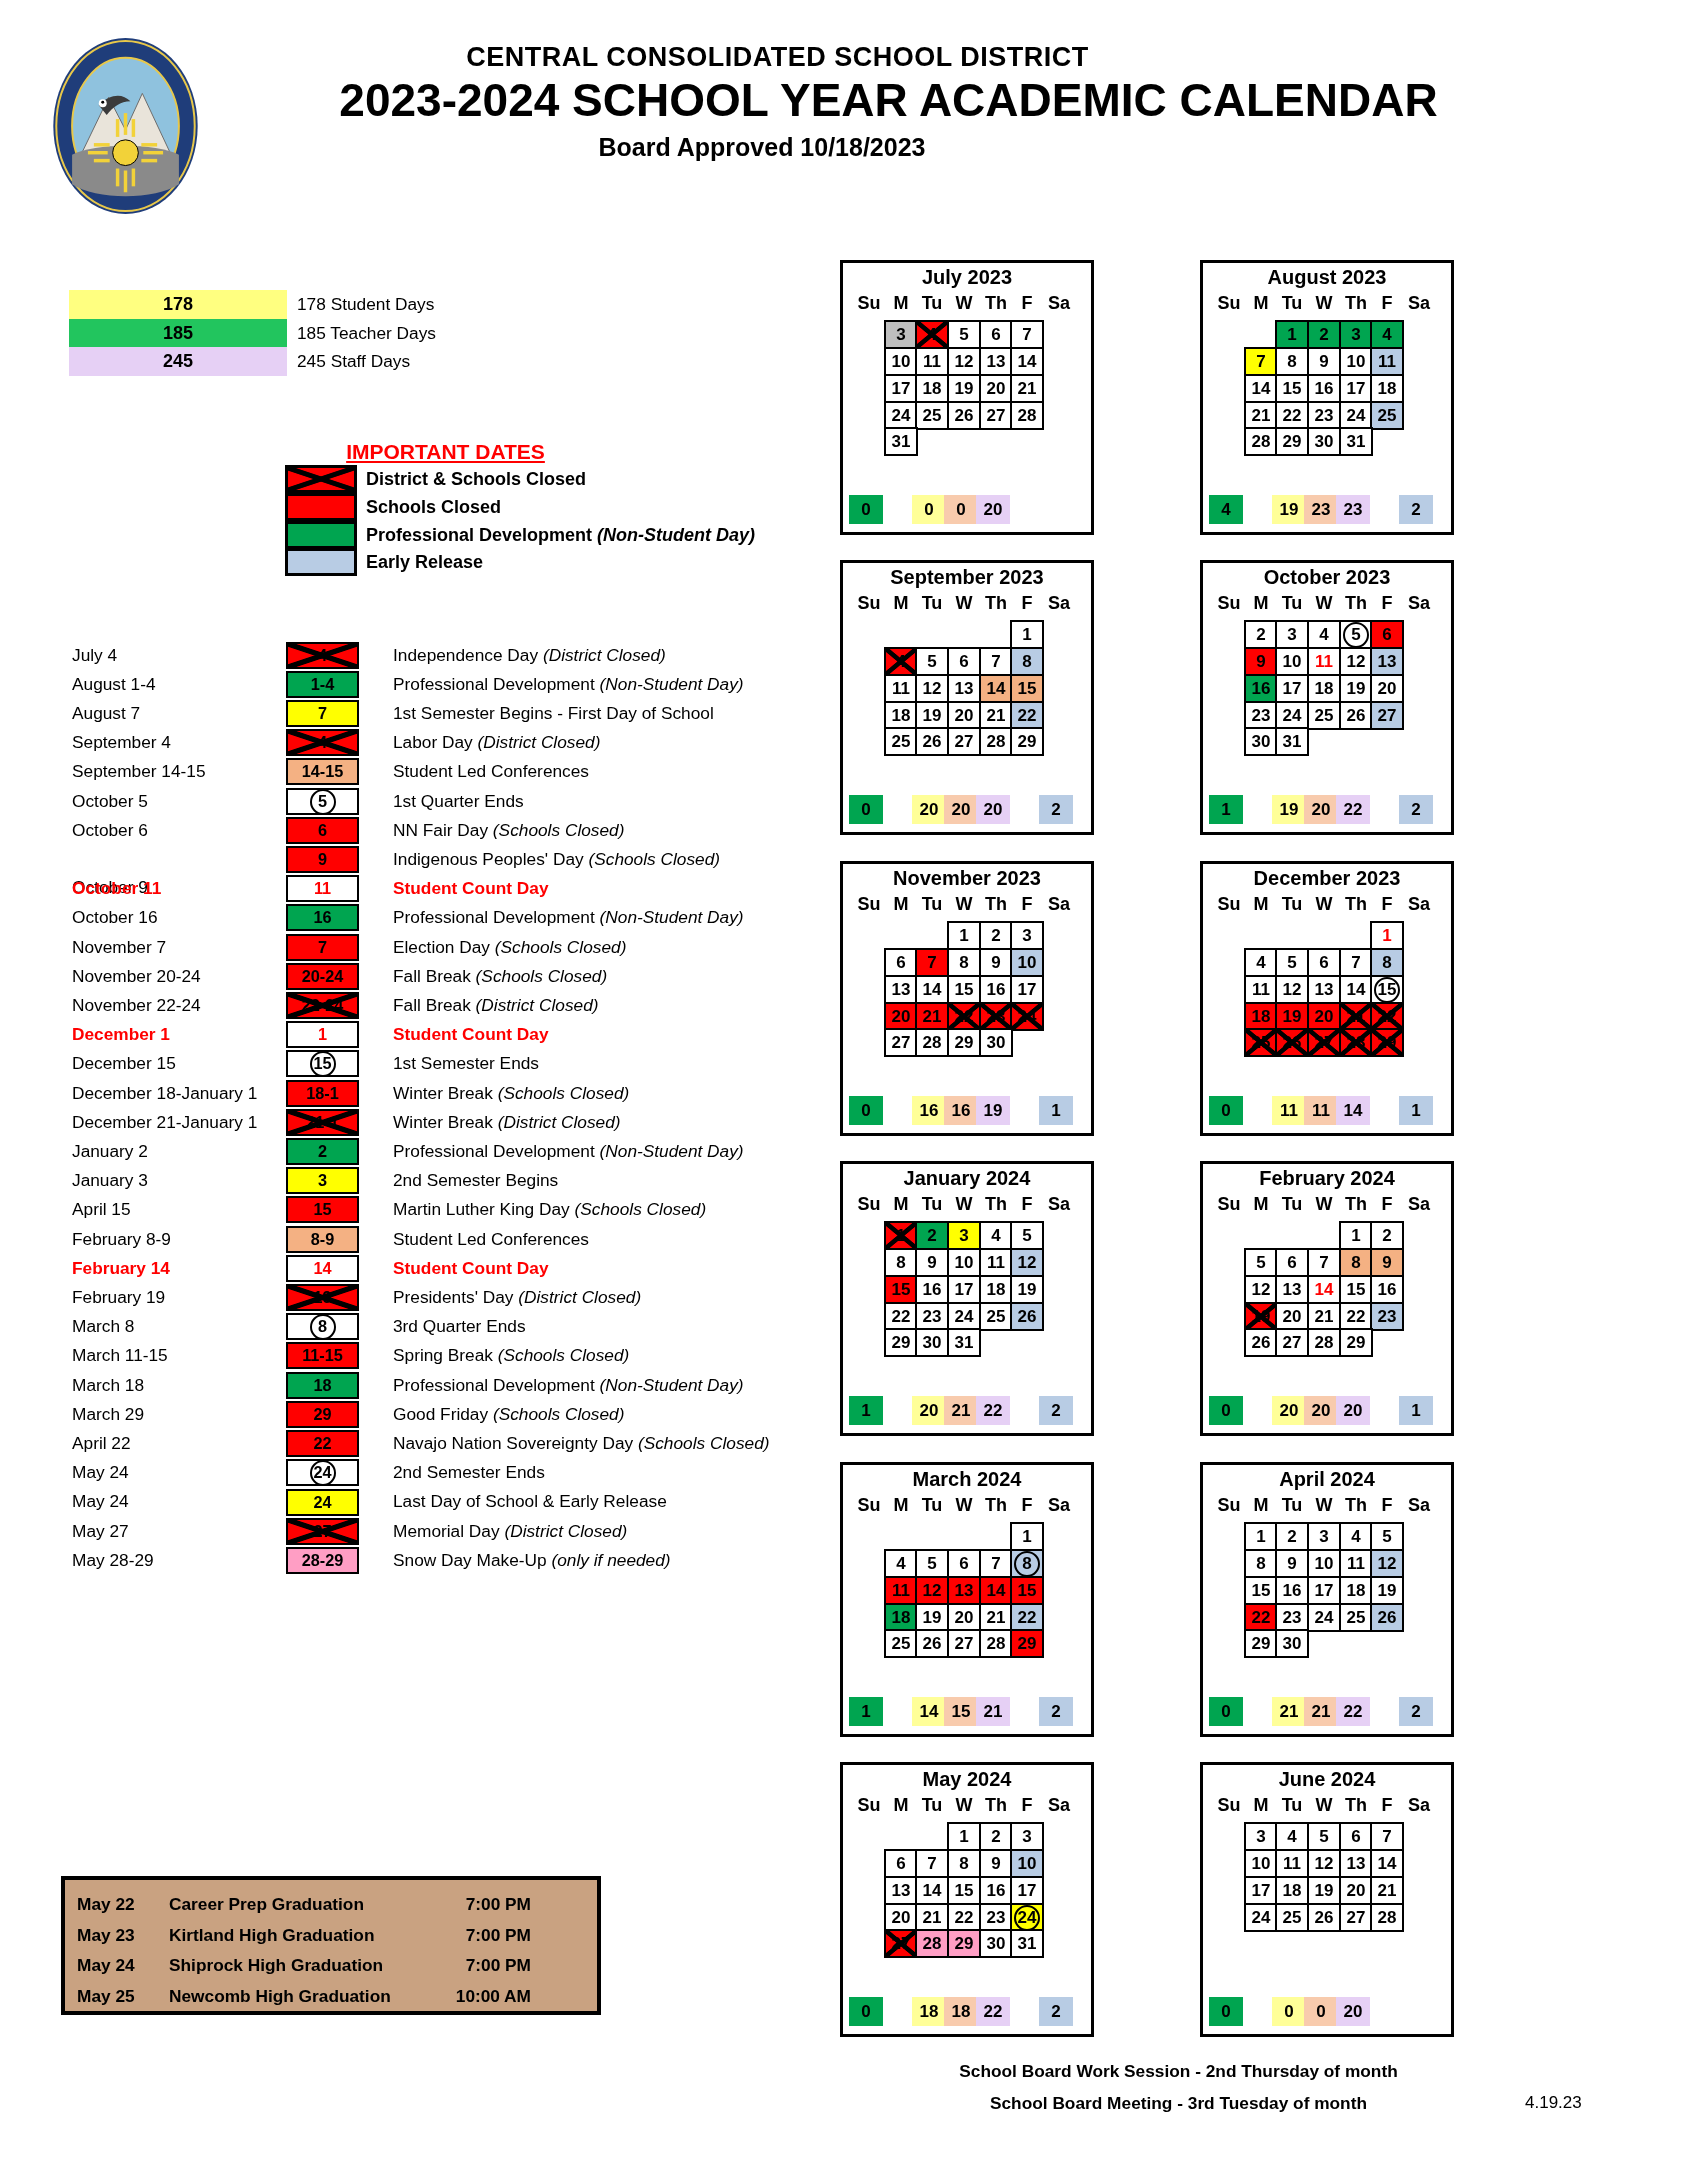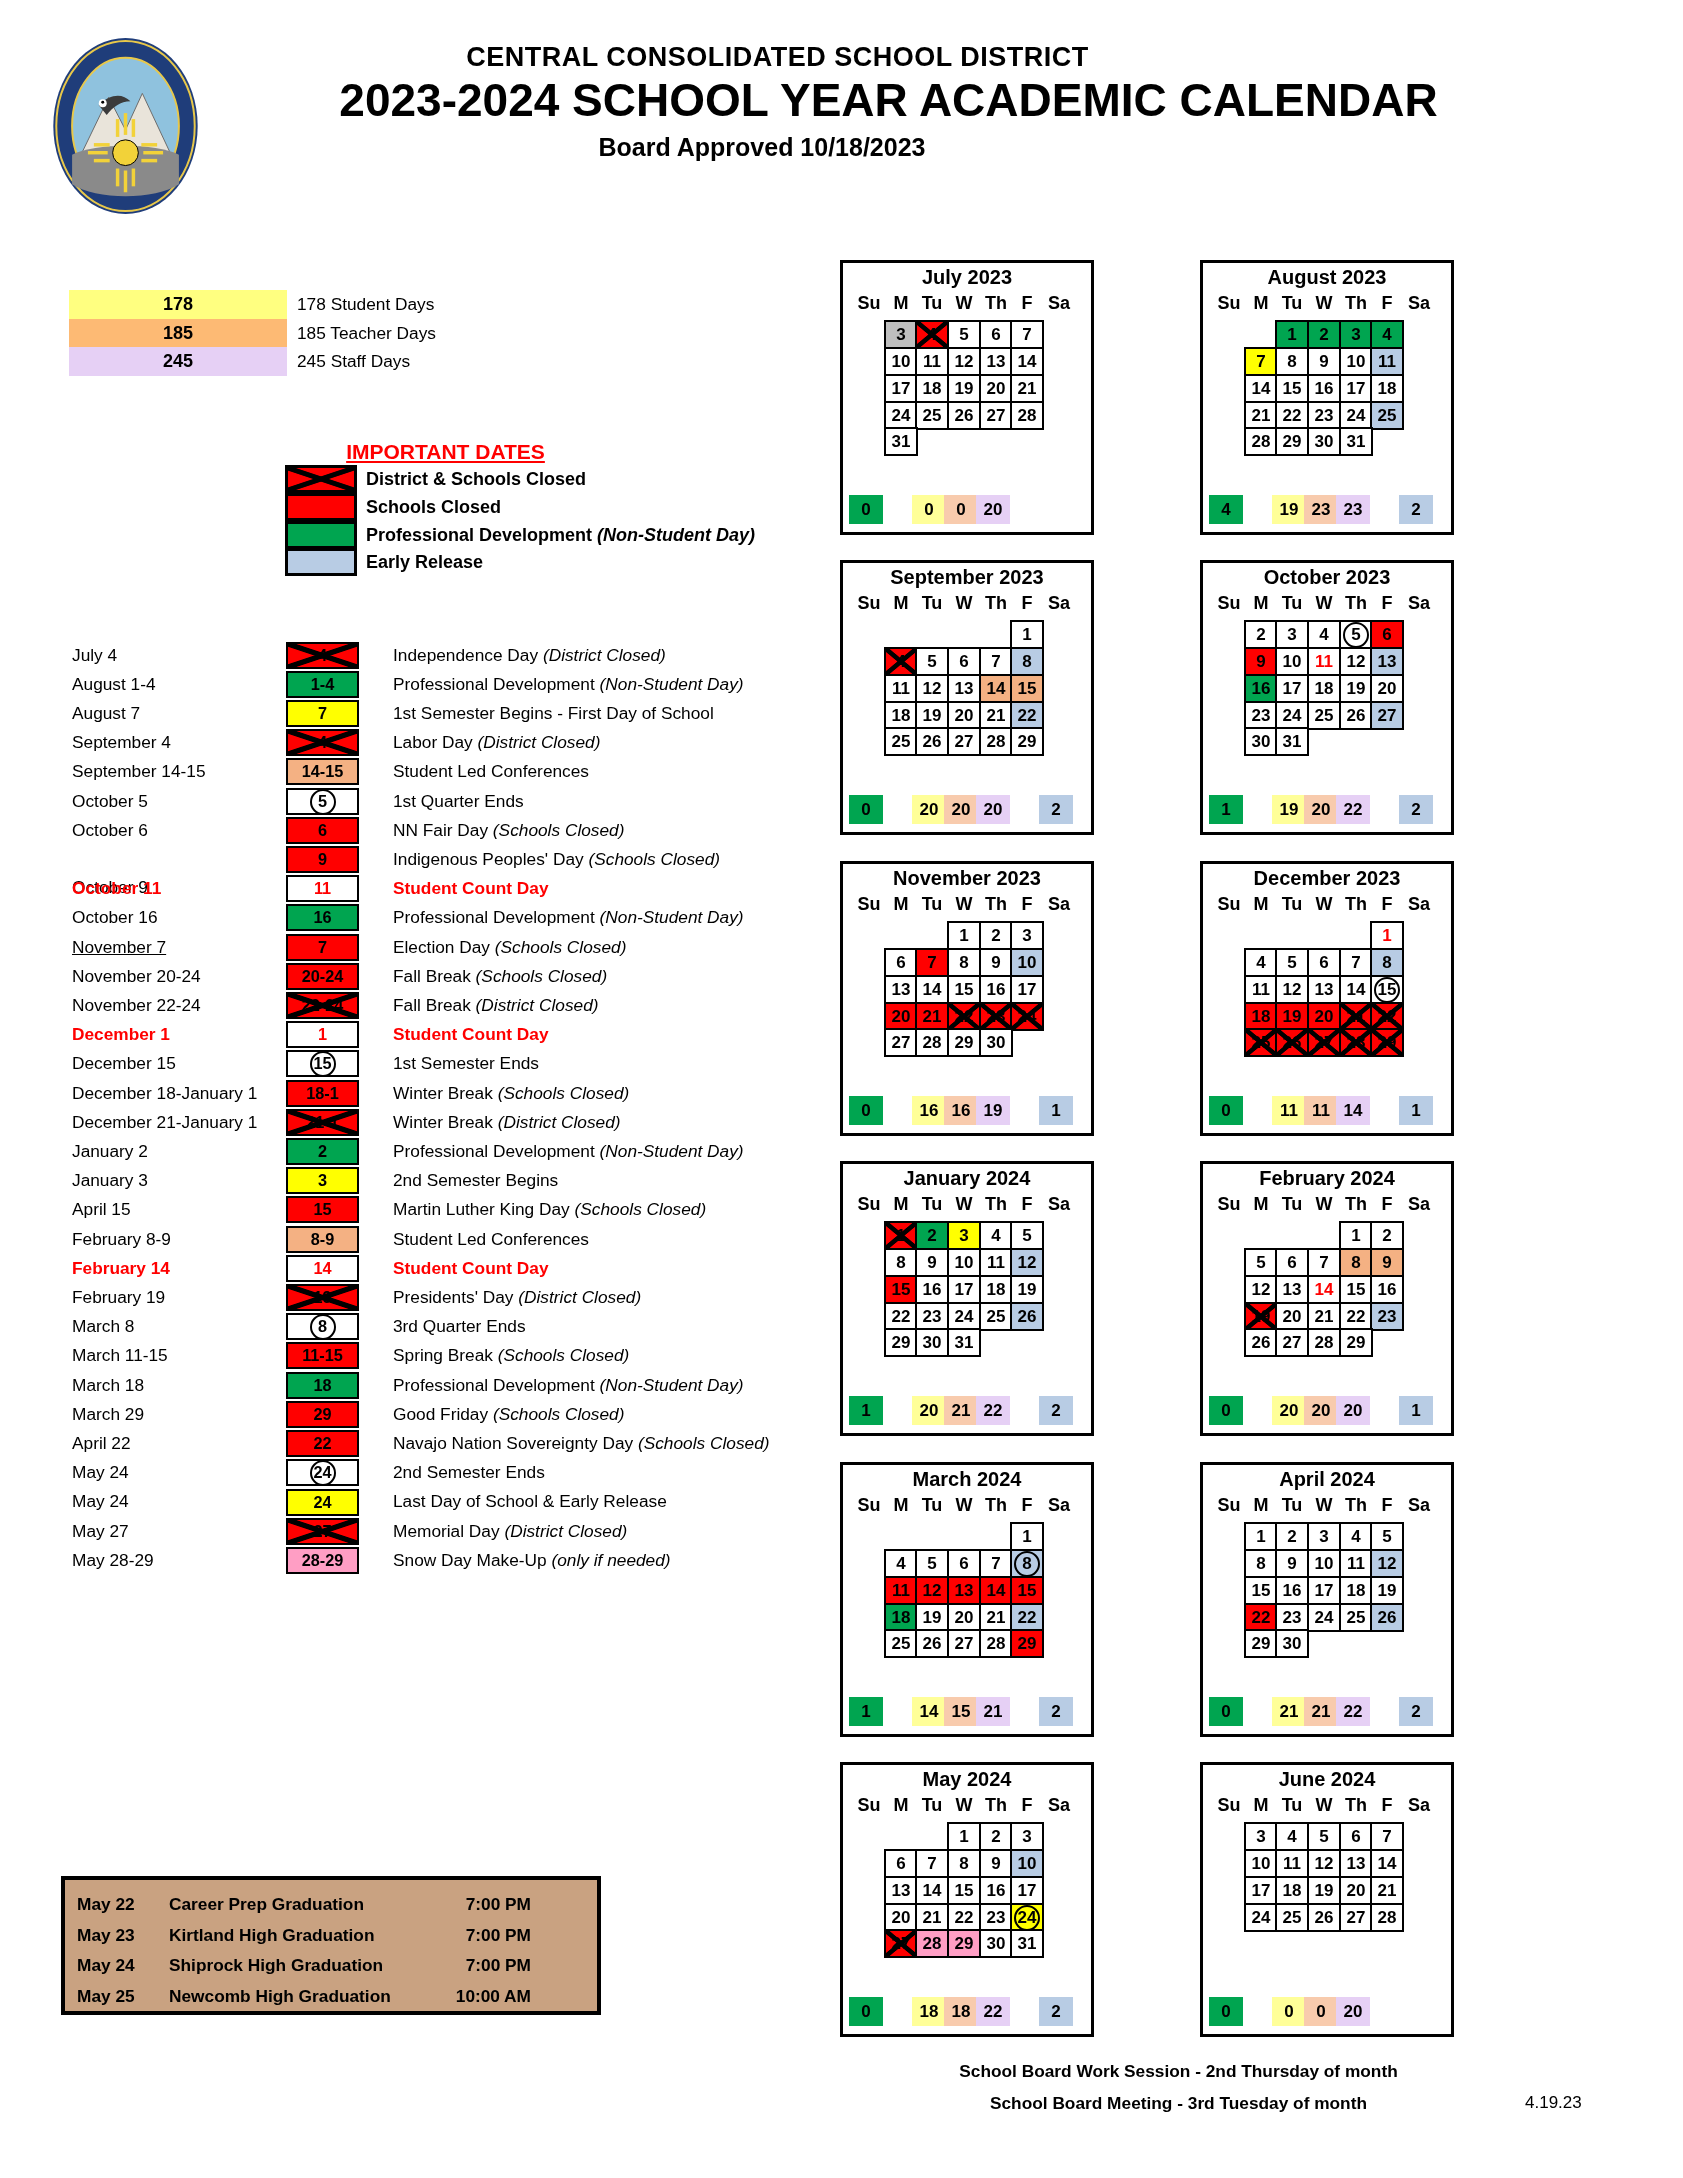--- a/index.html
+++ b/index.html
@@ -105,21 +105,21 @@
     </svg>
   </div>
 
   <div class="h1">CENTRAL CONSOLIDATED SCHOOL DISTRICT</div>
   <div class="h2">2023-2024 SCHOOL YEAR ACADEMIC CALENDAR</div>
   <div class="h3">Board Approved 10/18/2023</div>
 
   <div id="day-counts">
       <div class="tl-box" style="top: 290px; background: rgb(255, 255, 128);">178</div>
       <div class="tl-lab" style="top: 290px;">178 Student Days</div>
-      <div class="tl-box" style="top: 319px; background: #fdba74;">185</div>
+      <div class="tl-box" style="top: 319px; background: #22c55e;">185</div>
       <div class="tl-lab" style="top: 319px;">185 Teacher Days</div>
       <div class="tl-box" style="top: 347px; background: rgb(230, 208, 245);">245</div>
       <div class="tl-lab" style="top: 347px;">245 Staff Days</div>
     </div>
 
   <div class="imp-title">IMPORTANT DATES</div>
   <div id="imp-legend">
       <div class="lg-box s-x" style="top: 465px;"></div>
       <div class="lg-lab" style="top: 465px;">
         <span>District &amp; Schools Closed</span>
@@ -165,21 +165,21 @@
       <div class="ldesc" style="top: 820px;"><span>NN Fair Day</span><span class="it"> (Schools Closed)</span></div>
       <div class="ld" style="top: 877px;">October 9</div>
       <div class="lbox s-r" style="top: 846px;">9</div>
       <div class="ldesc" style="top: 849px;"><span>Indigenous Peoples' Day</span><span class="it"> (Schools Closed)</span></div>
       <div class="ld red" style="top: 878px;">October 11</div>
       <div class="lbox s-rt" style="top: 875px;">11</div>
       <div class="ldesc red" style="top: 878px;"><span>Student Count Day</span></div>
       <div class="ld" style="top: 907px;">October 16</div>
       <div class="lbox s-g" style="top: 904px;">16</div>
       <div class="ldesc" style="top: 907px;"><span>Professional Development</span><span class="it"> (Non-Student Day)</span></div>
-      <div class="ld" style="top: 937px; text-decoration: underline;">November 7</div>
+      <div class="ld" style="top: 937px;">November 7</div>
       <div class="lbox s-r" style="top: 934px;">7</div>
       <div class="ldesc" style="top: 937px;"><span>Election Day</span><span class="it"> (Schools Closed)</span></div>
       <div class="ld" style="top: 966px;">November 20-24</div>
       <div class="lbox s-r" style="top: 963px;">20-24</div>
       <div class="ldesc" style="top: 966px;"><span>Fall Break</span><span class="it"> (Schools Closed)</span></div>
       <div class="ld" style="top: 995px;">November 22-24</div>
       <div class="lbox s-x" style="top: 992px;">22-24</div>
       <div class="ldesc" style="top: 995px;"><span>Fall Break</span><span class="it"> (District Closed)</span></div>
       <div class="ld red" style="top: 1024px;">December 1</div>
       <div class="lbox s-rt" style="top: 1021px;">1</div>

